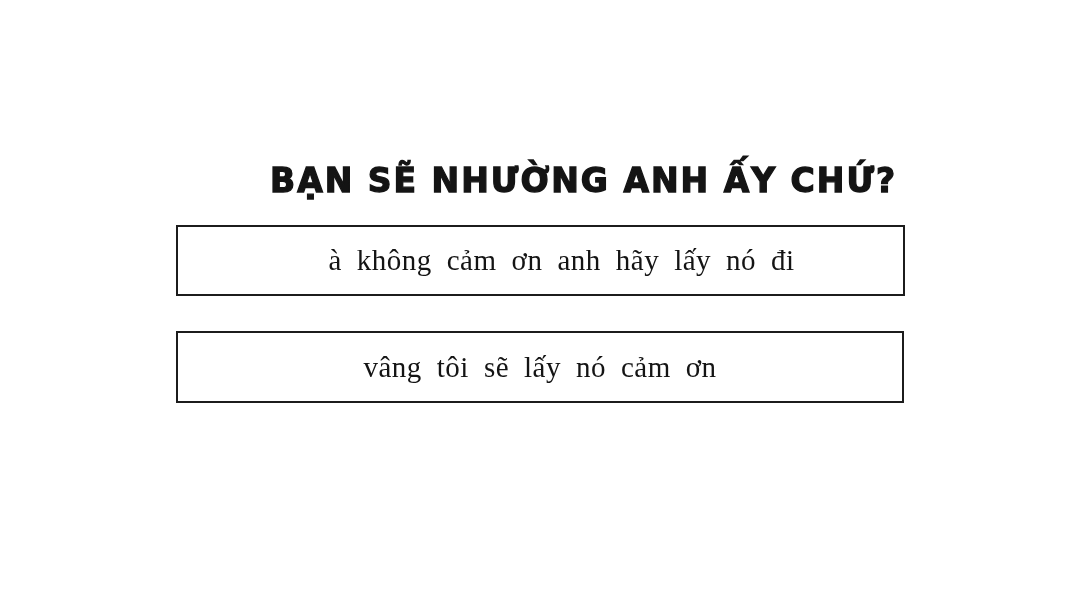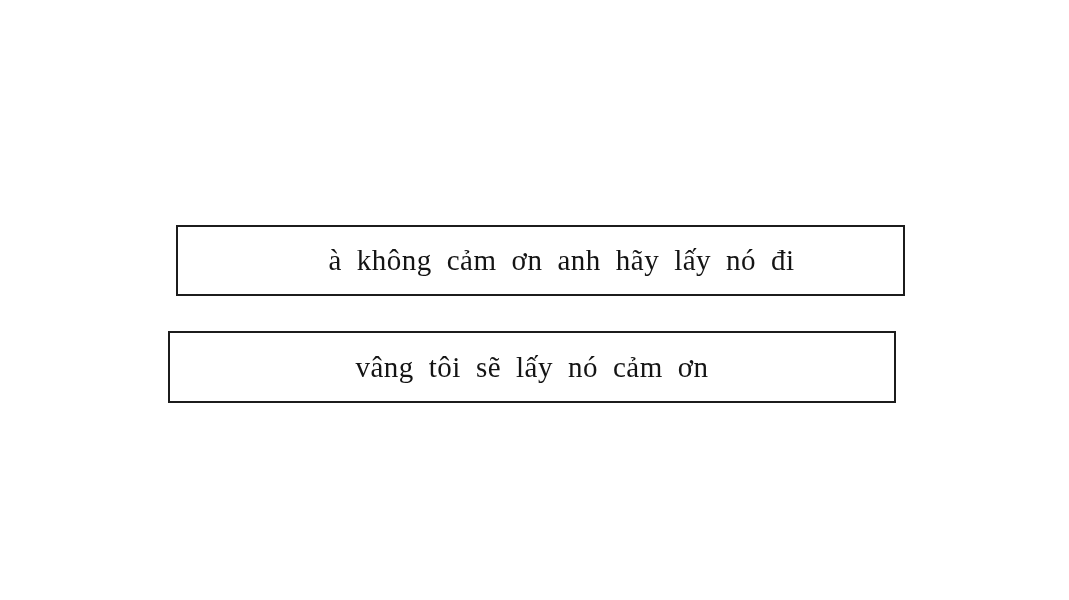--- a/index.html
+++ b/index.html
@@ -44,39 +44,40 @@
   }
   .answer-option.option-1 {
     left: 176px;
     top: 225px;
     width: 729px;
     height: 71px;
     
     padding-left: 42px;
   }
   .answer-option.option-2 {
-    left: 168px;
+    left: 176px;
     top: 331px;
     width: 728px;
     height: 72px;
   }
   .answer-label {
     font-family: "Liberation Serif", serif;
     font-size: 29px;
     letter-spacing: 0.5px;
     word-spacing: 0.25em;
     color: var(--ink, #141414);
     white-space: nowrap;
   }
 </style>
 </head>
 <body>
 
 <div class="stage">
 
+  <h1 class="question-title">BẠN SẼ NHƯỜNG ANH ẤY CHỨ?</h1>
 
   <div class="answer-option option-1">
     <span class="answer-label">à không cảm ơn anh hãy lấy nó đi</span>
   </div>
 
   <div class="answer-option option-2">
     <span class="answer-label">vâng tôi sẽ lấy nó cảm ơn</span>
   </div>
 
 </div>

